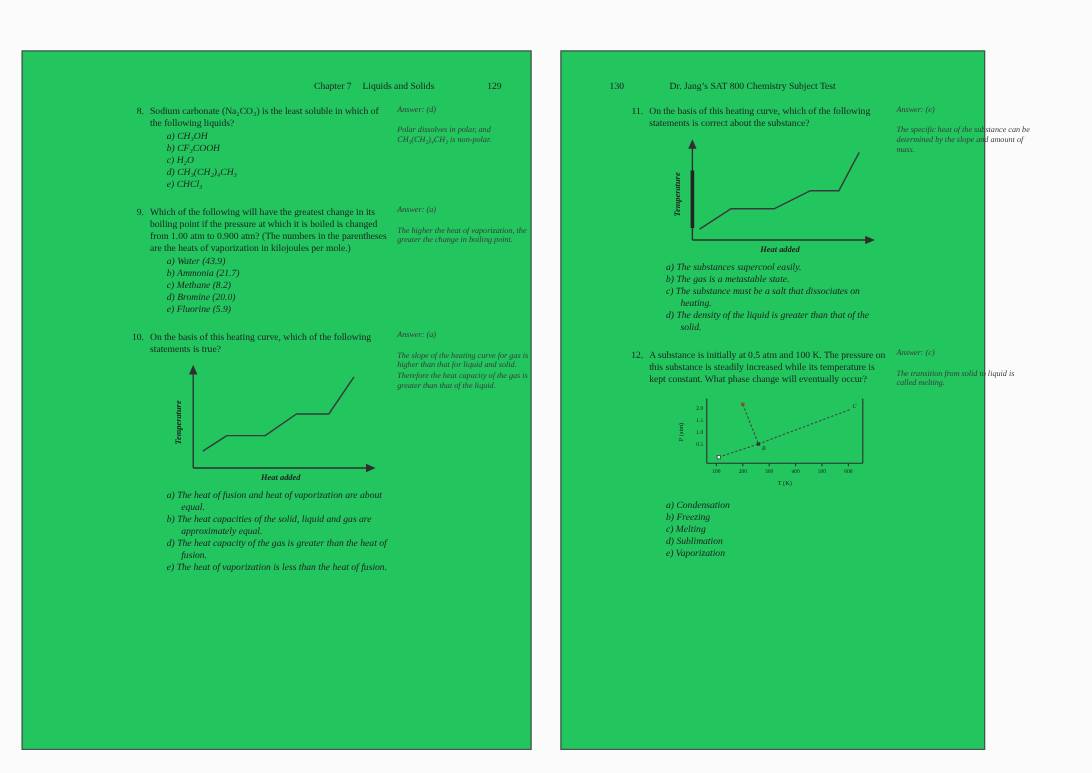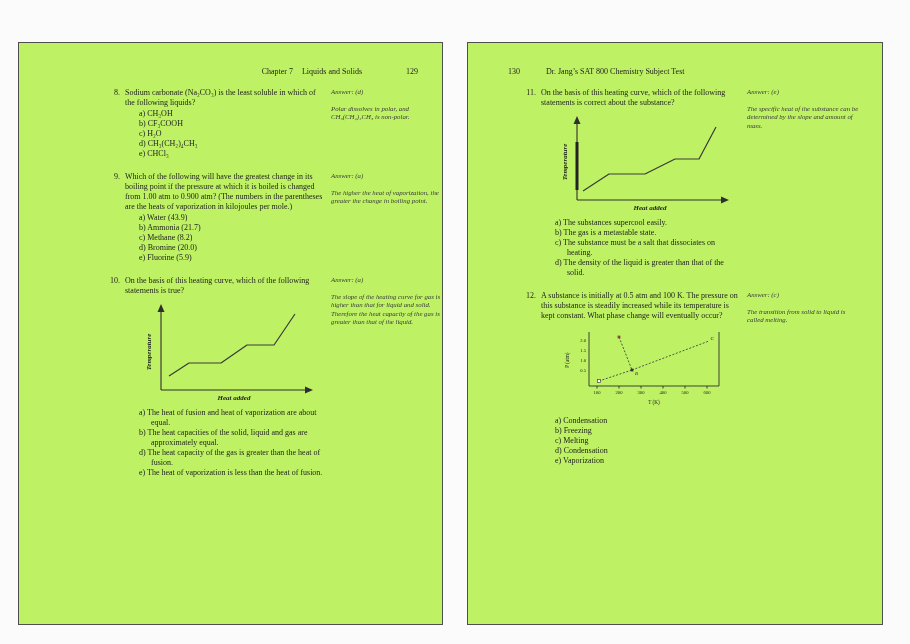--- a/index.html
+++ b/index.html
@@ -1,40 +1,40 @@
 <!DOCTYPE html>
 <html><head>
 <meta charset="utf-8">
 <style>
   html,body{margin:0;padding:0;}
   body{
     width:910px;height:644px;overflow:hidden;position:relative;
     background:#fbfbfb;color:#1e1e1e;
     font-family:"Liberation Serif", serif;
   }
-  .page{position:absolute;top:42px;height:583px;background:#bef264;border:1px solid #4f4f4f;box-sizing:border-box;}
+  .page{position:absolute;top:42px;height:583px;background:#22c55e;border:1px solid #4f4f4f;box-sizing:border-box;}
   .page-left{left:18px;width:425px;}
-  .page-right{left:467px;width:416px;}
+  .page-right{left:467px;width:354px;}
 
   .pg-header{font-size:8px;line-height:10px;padding-top:24px;display:flex;}
   .pg-header-left{justify-content:flex-end;padding-right:24px;}
   .pg-header-left .sec{margin-left:9px;}
   .pg-header-left .pno{margin-left:44px;}
   .pg-header-right{padding-left:40px;}
-  .pg-header-right .title{margin-left:26px;}
+  .pg-header-right .title{margin-left:38px;}
 
   .questions{padding-top:11px;}
   .page-left .questions{padding-left:88px;}
   .page-right .questions{padding-left:55px;}
 
   .q-row{display:flex;align-items:flex-start;margin-bottom:13px;}
   .q-num{flex:none;width:18px;text-align:right;padding-right:5px;font-size:8px;line-height:10px;box-sizing:border-box;}
   .q-main{flex:none;width:198px;font-size:8px;line-height:10px;}
   .q-opts{margin-top:1px;padding-left:14px;}
-  .q-opt{padding-left:12px;text-indent:-12px;}
+  .q-opt{padding-left:12px;text-indent:-12px;font-style:italic;}
   .q-note{flex:none;margin-left:8px;width:116px;font-size:6.8px;line-height:8.5px;font-style:italic;color:#3a3a3a;}
   .q-ans{margin-bottom:8px;}
 
   .graph-wrap{margin:4px 0 3px 12px;}
   .graph-wrap-pd{margin:3px 0 3px 18px;}
   svg{font-family:"Liberation Serif", serif;}
   .ax{stroke:#2f2f2f;stroke-width:1.1;fill:none;}
   .axf{fill:#2f2f2f;stroke:none;}
   .curve{stroke:#3a3a3a;stroke-width:1.2;fill:none;stroke-linejoin:round;}
   .axlab{font-size:7px;font-weight:bold;font-style:italic;fill:#1e1e1e;}
@@ -194,21 +194,21 @@
             <text class="pd-tick" x="126" y="70" text-anchor="middle">500</text>
             <text class="pd-tick" x="148" y="70" text-anchor="middle">600</text>
             <text class="pd-axlab" x="10" y="36" transform="rotate(-90 10 36)" text-anchor="middle">P (atm)</text>
             <text class="pd-axlab" x="95" y="80" text-anchor="middle">T (K)</text>
           </svg>
         </div>
         <div class="q-opts">
           <div class="q-opt">a) Condensation</div>
           <div class="q-opt">b) Freezing</div>
           <div class="q-opt">c) Melting</div>
-          <div class="q-opt">d) Condensation</div>
+          <div class="q-opt">d) Sublimation</div>
           <div class="q-opt">e) Vaporization</div>
         </div>
       </div>
       <div class="q-note">
         <div class="q-ans">Answer: (c)</div>
         <div>The transition from solid to liquid is called melting.</div>
       </div>
     </div>
 
   </div>

